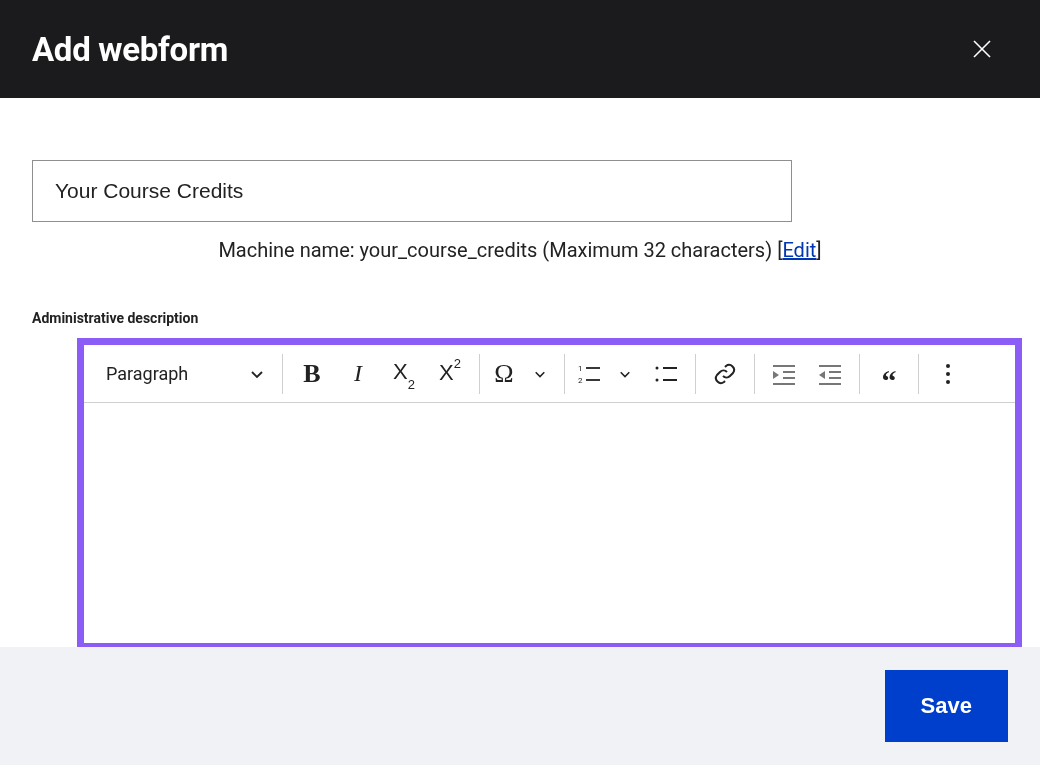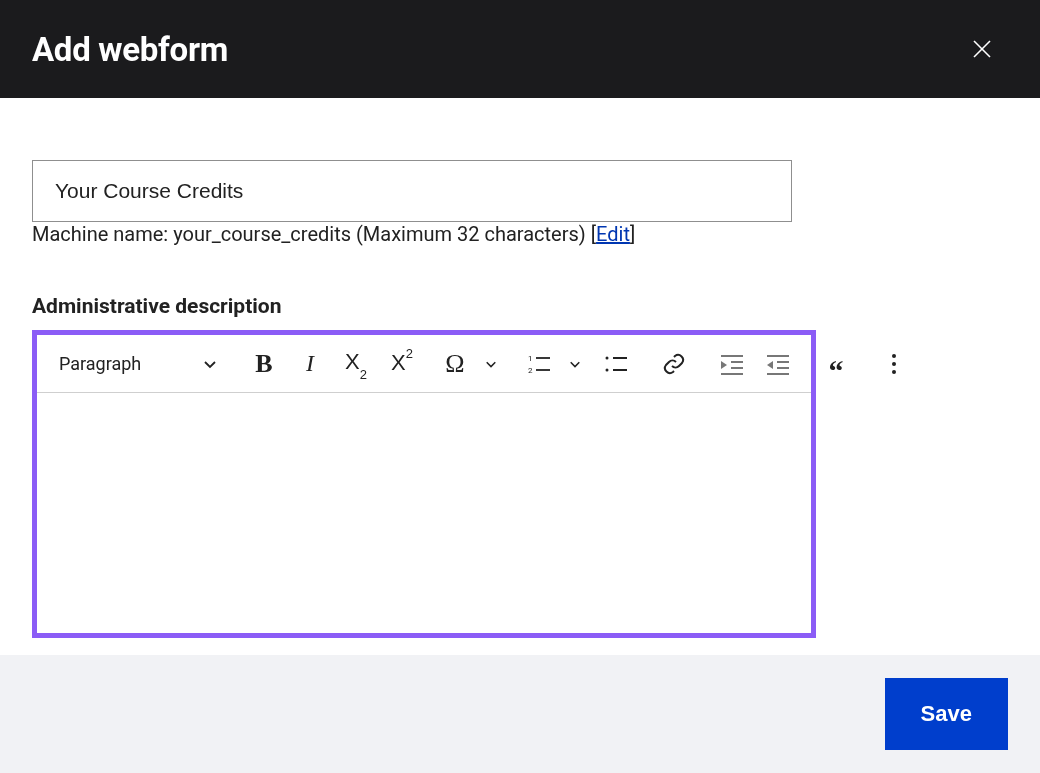--- a/index.html
+++ b/index.html
@@ -64,36 +64,39 @@
       border: 1px solid #8f8f8f;
       font-size: 21px;
       padding: 0 22px;
       color: #222;
       outline: none;
       background: #fff;
     }
     .machine-row {
       font-size: 20px;
       color: #222;
+      margin-top: 16px;
+      text-align: center;
     }
     .machine-row .edit-link {
       color: #0036b1;
       text-decoration: underline;
       cursor: pointer;
     }
     .section-label {
-      font-size: 21px;
+      font-size: 14px;
       font-weight: 700;
       color: #222;
       margin-top: 48px;
       margin-bottom: 12px;
     }
     .editor {
-      border: 5px solid #8b5cf6;
-      width: 784px;
+      border: 7px solid #8b5cf6;
+      width: 945px;
+      margin-left: 45px;
     }
     .toolbar {
       display: flex;
       align-items: center;
       height: 58px;
       border-bottom: 1px solid #cfcfcf;
       padding: 0 6px;
     }
     .tb-group { display: flex; align-items: center; height: 100%; }
     .tb-sep { width: 1px; height: 40px; background: #cfcfcf; margin: 0 6px; }
@@ -117,21 +120,21 @@
     .sup-glyph sup { font-size: 13px; position: relative; top: -4px; }
     .omega-glyph { font-size: 26px; font-family: "Times New Roman", serif; }
     .quote-glyph { font-size: 30px; font-family: Georgia, serif; font-weight: 700; line-height: 0.3; padding-top: 14px; }
     .editor-body {
       min-height: 240px;
       padding: 12px;
       outline: none;
     }
     .footer {
       position: absolute;
-      bottom: 0; left: 0; right: 0;
+      bottom: 8px; left: 0; right: 0;
       height: 118px;
       background: #f1f2f5;
       display: flex;
       align-items: center;
       justify-content: flex-end;
       padding-right: 32px;
     }
     .save-btn {
       background: #003ecc;
       color: #fff;

